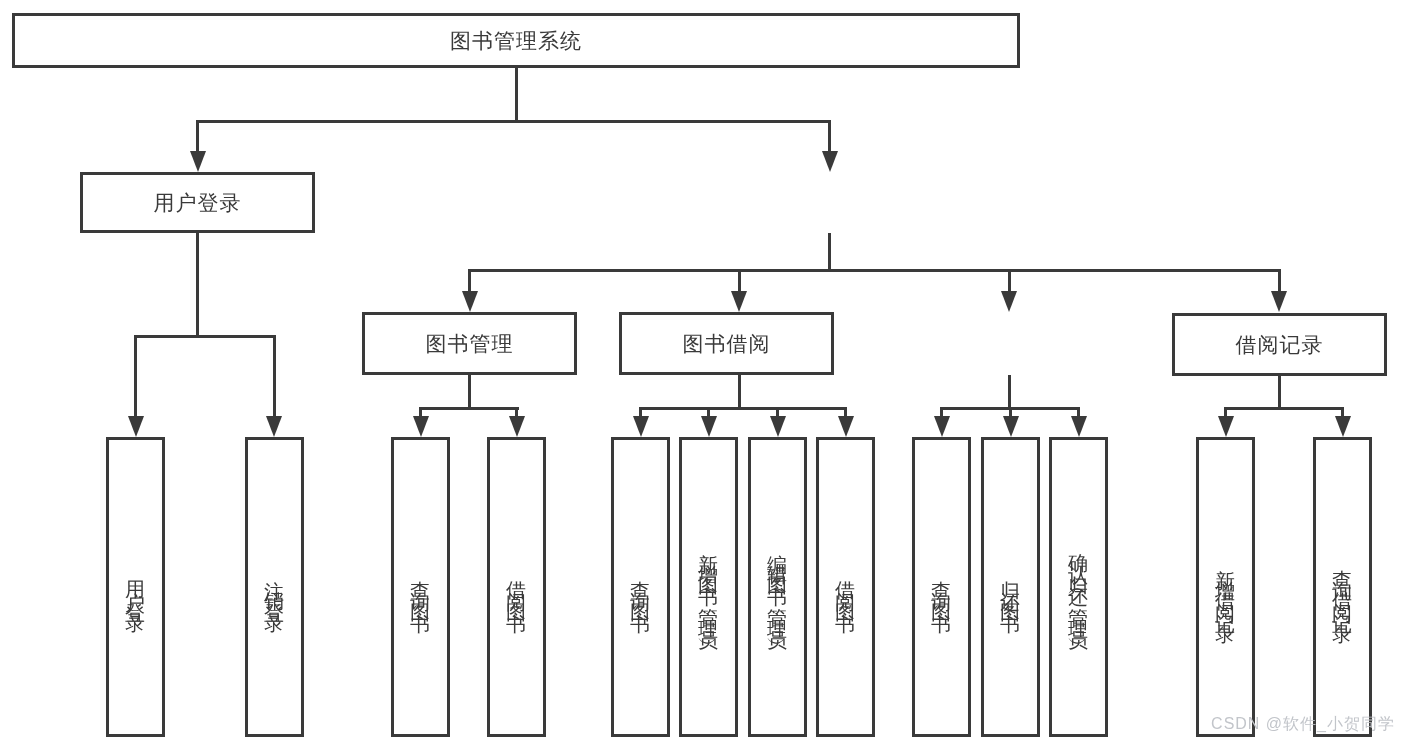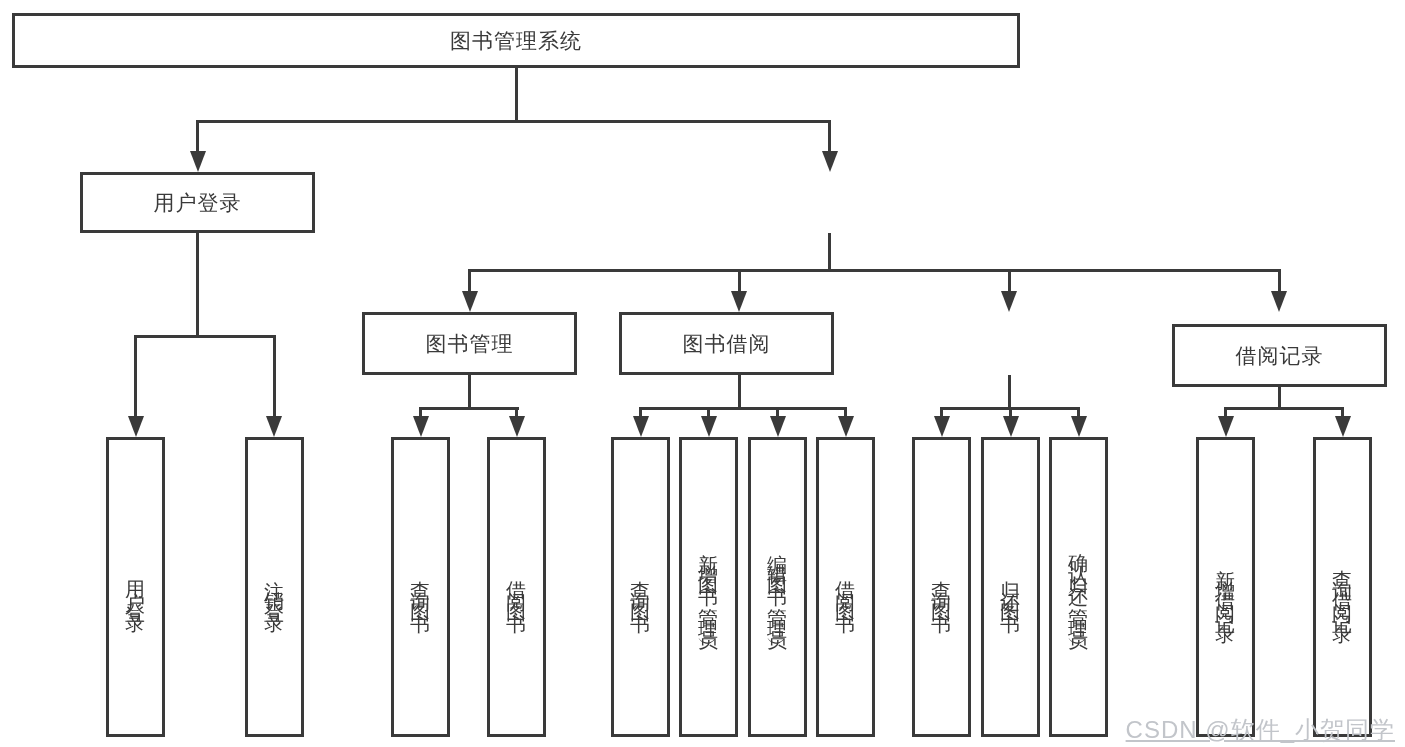--- a/index.html
+++ b/index.html
@@ -19,21 +19,21 @@
     letter-spacing:11px; line-height:1.1; font-size:20px;
   }
   .h, .v { position:absolute; background:var(--line); z-index:1; }
   .arrow {
     position:absolute; width:0; height:0; z-index:1;
     border-left:8px solid transparent; border-right:8px solid transparent;
     border-top:21px solid var(--line);
   }
   .watermark {
     position:absolute; top:714px; right:10px; z-index:5;
-    color:#c2c5ca; font-size:24px; letter-spacing:1px;text-decoration:underline;
+    color:#c2c5ca; font-size:16px; letter-spacing:1px;
   }
 </style>
 </head>
 <body>
 
 <div class="canvas" style="--line: #3a3a3a; --text: #3a3a3a;">
 
   <div class="box" style="left:12px;top:13px;width:1008px;height:55px">
     <span>图书管理系统</span>
   </div>
@@ -66,21 +66,21 @@
   <div class="arrow" style="left:1001px;top:291px"></div>
   <div class="v" style="left:1278px;top:269px;width:3px;height:25px"></div>
   <div class="arrow" style="left:1271px;top:291px"></div>
 
   <div class="box" style="left:362px;top:312px;width:215px;height:63px">
     <span>图书管理</span>
   </div>
   <div class="box" style="left:619px;top:312px;width:215px;height:63px">
     <span>图书借阅</span>
   </div>
-  <div class="box" style="left:1172px;top:324px;width:215px;height:63px">
+  <div class="box" style="left:1172px;top:313px;width:215px;height:63px">
     <span>借阅记录</span>
   </div>
 
   <div class="v" style="left:468px;top:375px;width:3px;height:34px"></div>
   <div class="h" style="left:419px;top:407px;width:100px;height:3px"></div>
   <div class="v" style="left:419px;top:407px;width:3px;height:11px"></div>
   <div class="arrow" style="left:413px;top:416px"></div>
   <div class="v" style="left:515px;top:407px;width:3px;height:11px"></div>
   <div class="arrow" style="left:509px;top:416px"></div>
 

